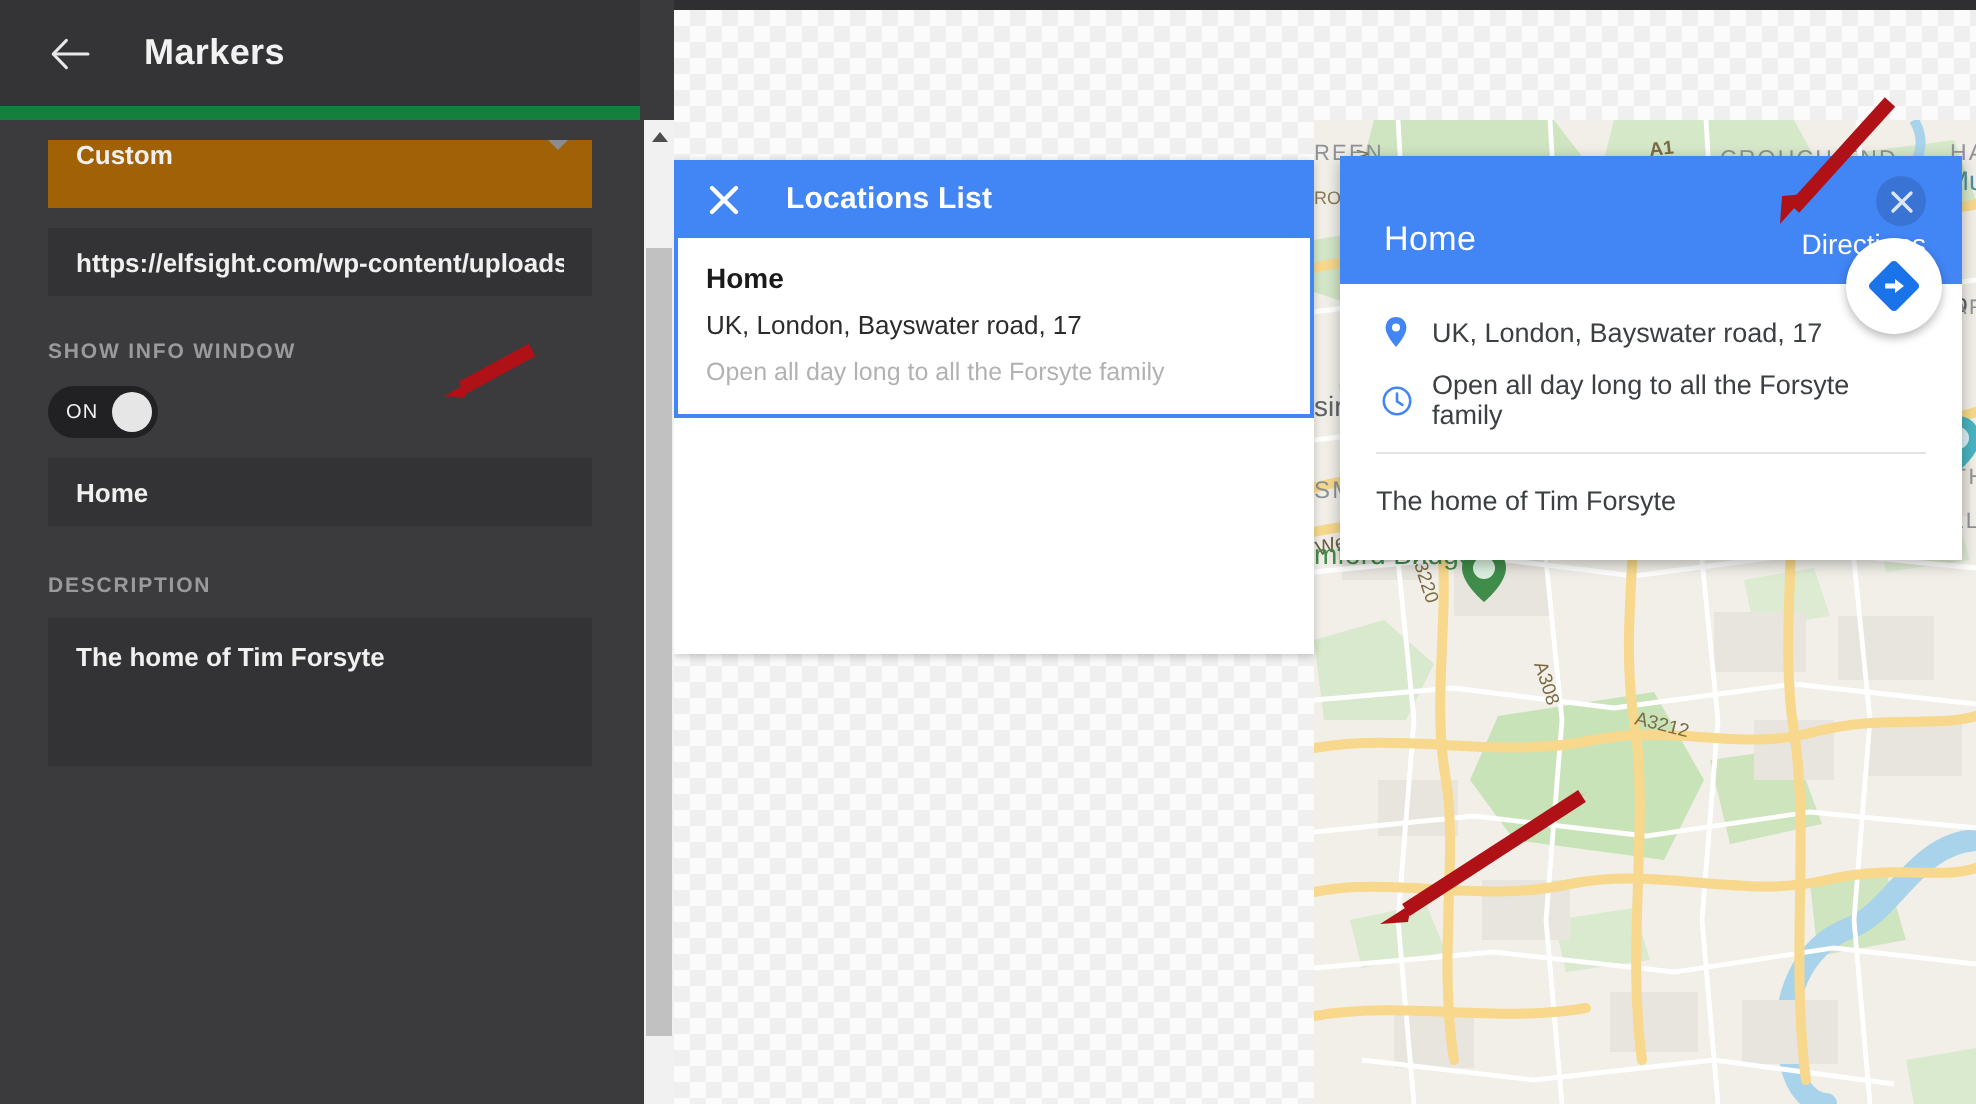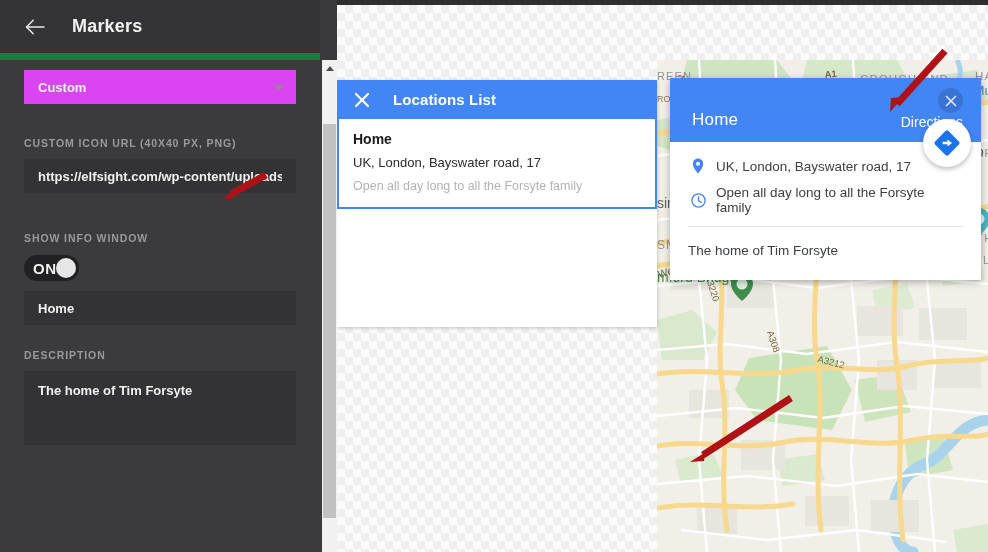--- a/index.html
+++ b/index.html
@@ -42,43 +42,43 @@
   .sb-body { padding: 0 24px; }
   .field-label {
     color: #9a9a9c;
     font-size: 10.5px;
     font-weight: bold;
     letter-spacing: .9px;
     text-transform: uppercase;
   }
   .lbl-icon       { margin-top: 29px; }
   .lbl-url        { margin-top: 33px; }
-  .lbl-siw        { margin-top: 39px; }
+  .lbl-siw        { margin-top: 22px; }
   .lbl-title      { margin-top: 35px; }
   .lbl-desc       { margin-top: 24px; }
 
   .input-box {
     margin-top: 10px;
     height: 34px;
     background: #333335;
     border: none;
     display: flex; align-items: center;
     padding: 0 14px;
     color: #f0f0f0;
     font-size: 13px;
     font-weight: bold;
     cursor: text;
     overflow: hidden;
     white-space: nowrap;
   }
   .select-box {
     margin-top: 10px;
     height: 34px;
-    background: #d946ef;
-    display: flex; align-items: center;
+    background: #a16207;
+    display: flex; align-items: flex-start;
     justify-content: space-between;
     padding: 0 12px 0 14px;
     color: #f0f0f0;
     font-size: 13px;
     font-weight: bold;
     cursor: pointer;
     gap: 12px;
   }
   .caret {
     width: 0; height: 0;
@@ -108,22 +108,22 @@
     margin-top: 11px;
     width: 55px; height: 26px;
     background: #212123;
     border-radius: 13px;
     display: flex; align-items: center;
     position: relative;
     cursor: pointer;
   }
   .toggle-text {
     color: #f2f2f2;
-    font-size: 15px;
-    font-weight: bold;
+    font-size: 10px;
+    font-weight: normal;
     letter-spacing: .6px;
     margin-left: 9px;
   }
   .toggle-knob {
     position: absolute;
     right: 3px; top: 3px;
     width: 20px; height: 20px;
     border-radius: 50%;
     background: #e6e6e6;
   }
@@ -303,21 +303,20 @@
       <div class="sb-title">Markers</div>
     </div>
 
     <div class="sb-body">
 
       <div class="select-box">
         <span>Custom</span>
         <span class="caret"></span>
       </div>
 
-      <div class="field-label lbl-url">CUSTOM ICON URL (40X40 PX, PNG)</div>
       <div class="input-box">
         <span class="url-text">https://elfsight.com/wp-content/uploads/</span>
       </div>
 
       <div class="field-label lbl-siw">SHOW INFO WINDOW</div>
       <div class="toggle">
         <span class="toggle-text">ON</span>
         <span class="toggle-knob"></span>
       </div>
 

